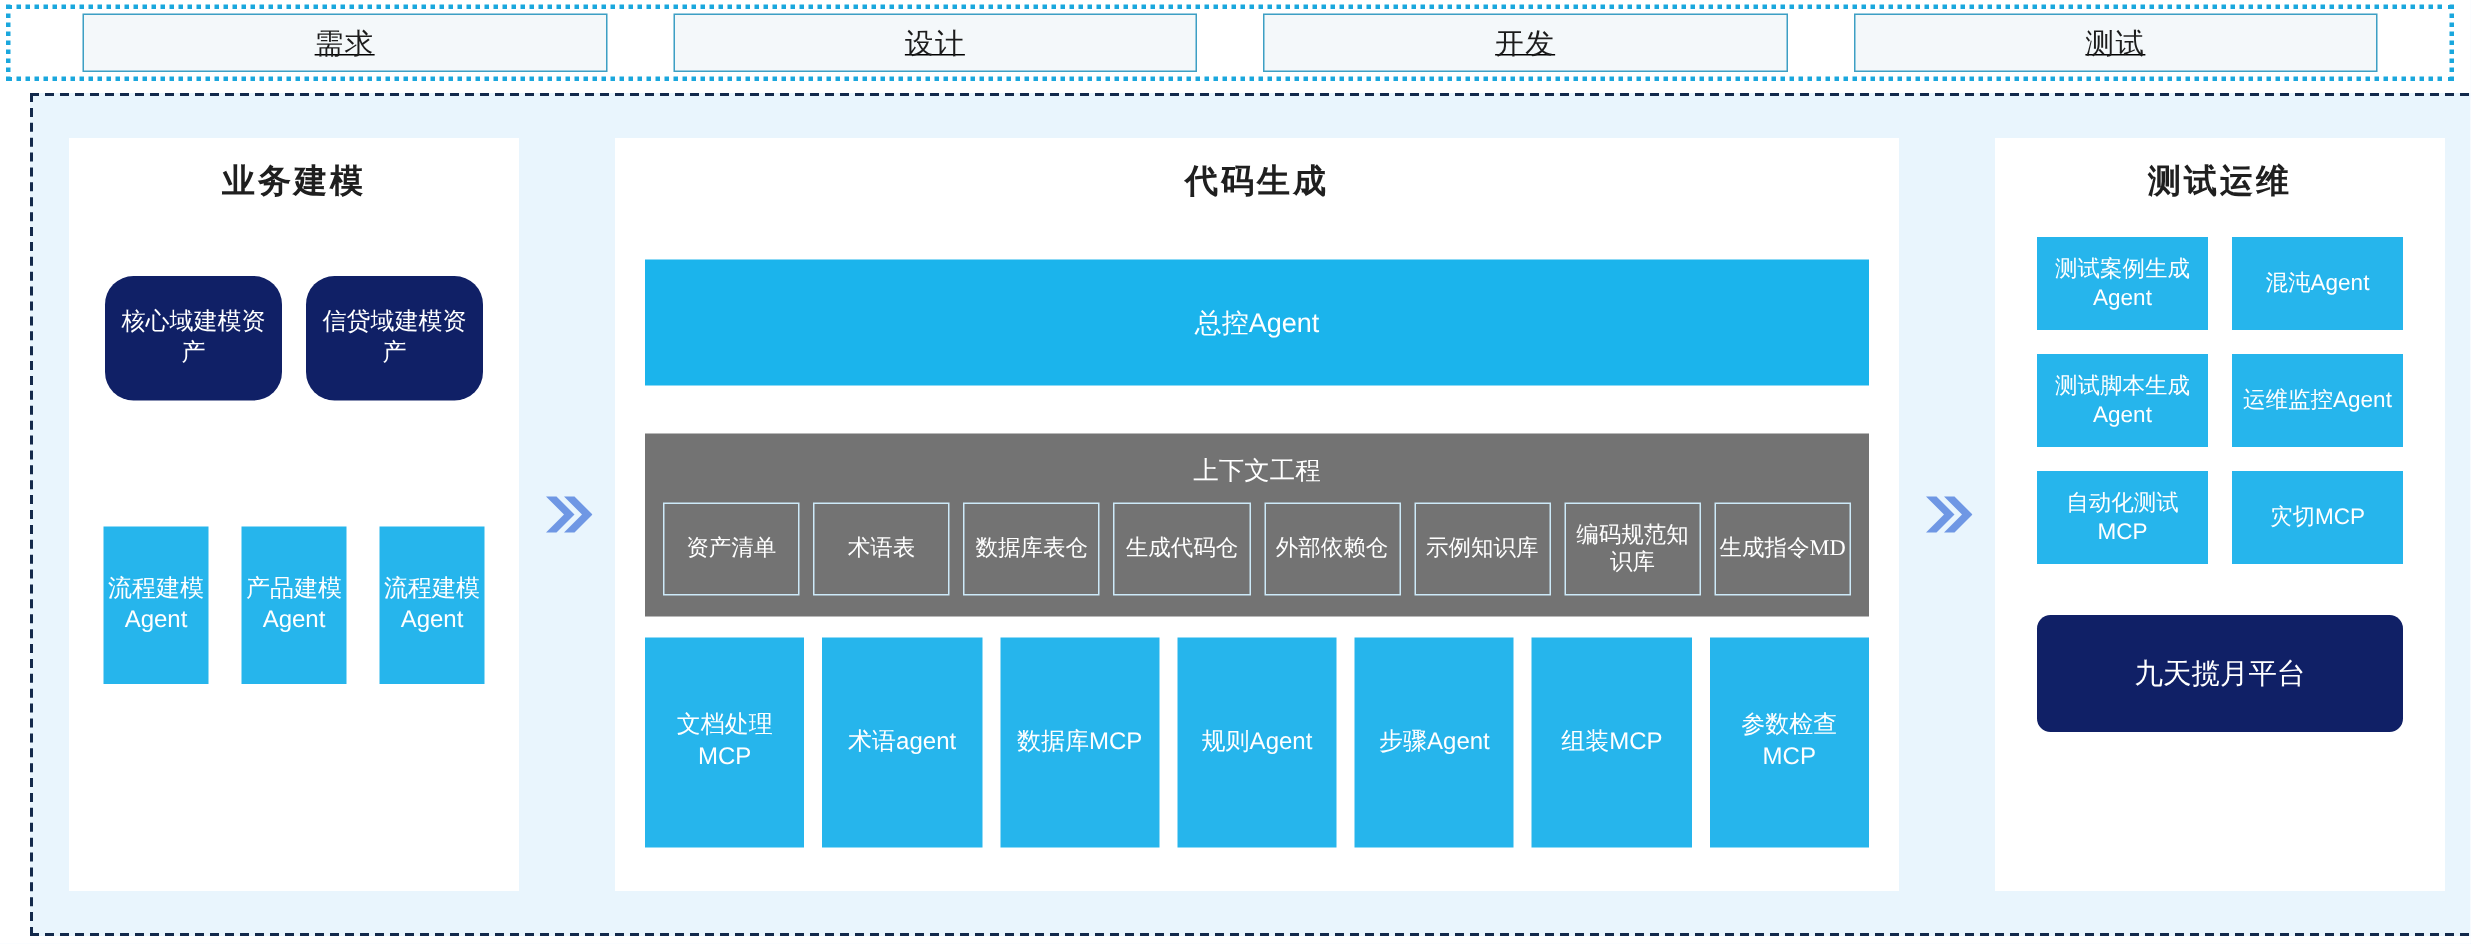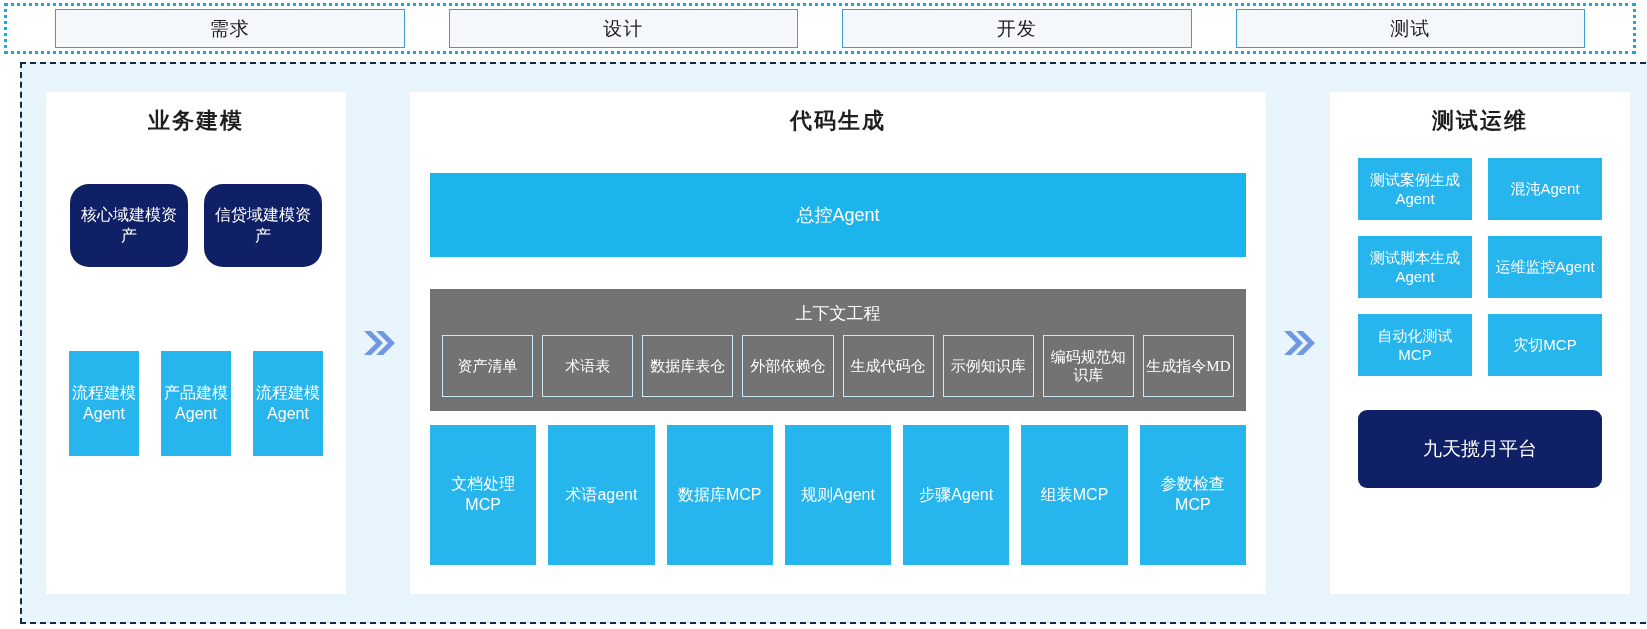--- a/index.html
+++ b/index.html
@@ -25,20 +25,21 @@
     top: 3px;
     width: 1632px;
     height: 51px;
     background: #ffffff;
     border: 3px dotted #1aa7dd;
     box-sizing: border-box;
     display: flex;
     align-items: center;
     justify-content: space-between;
     padding: 0 26px;
+    text-decoration: underline;
   }
   .phase-box {
     flex: 1 1 0;
     height: 39px;
     margin: 0 22px;
     background: #f4f8fa;
     border: 1.6px solid #3d9fc4;
     box-sizing: border-box;
     display: flex;
     align-items: center;
@@ -318,24 +319,24 @@
             <div class="context-item">
               <span>资产清单</span>
             </div>
             <div class="context-item">
               <span>术语表</span>
             </div>
             <div class="context-item">
               <span>数据库表仓</span>
             </div>
             <div class="context-item">
+              <span>生成代码仓</span>
+            </div>
+            <div class="context-item">
               <span>外部依赖仓</span>
-            </div>
-            <div class="context-item">
-              <span>生成代码仓</span>
             </div>
             <div class="context-item">
               <span>示例知识库</span>
             </div>
             <div class="context-item">
               <span>编码规范知识库</span>
             </div>
             <div class="context-item">
               <span>生成指令MD</span>
             </div>

